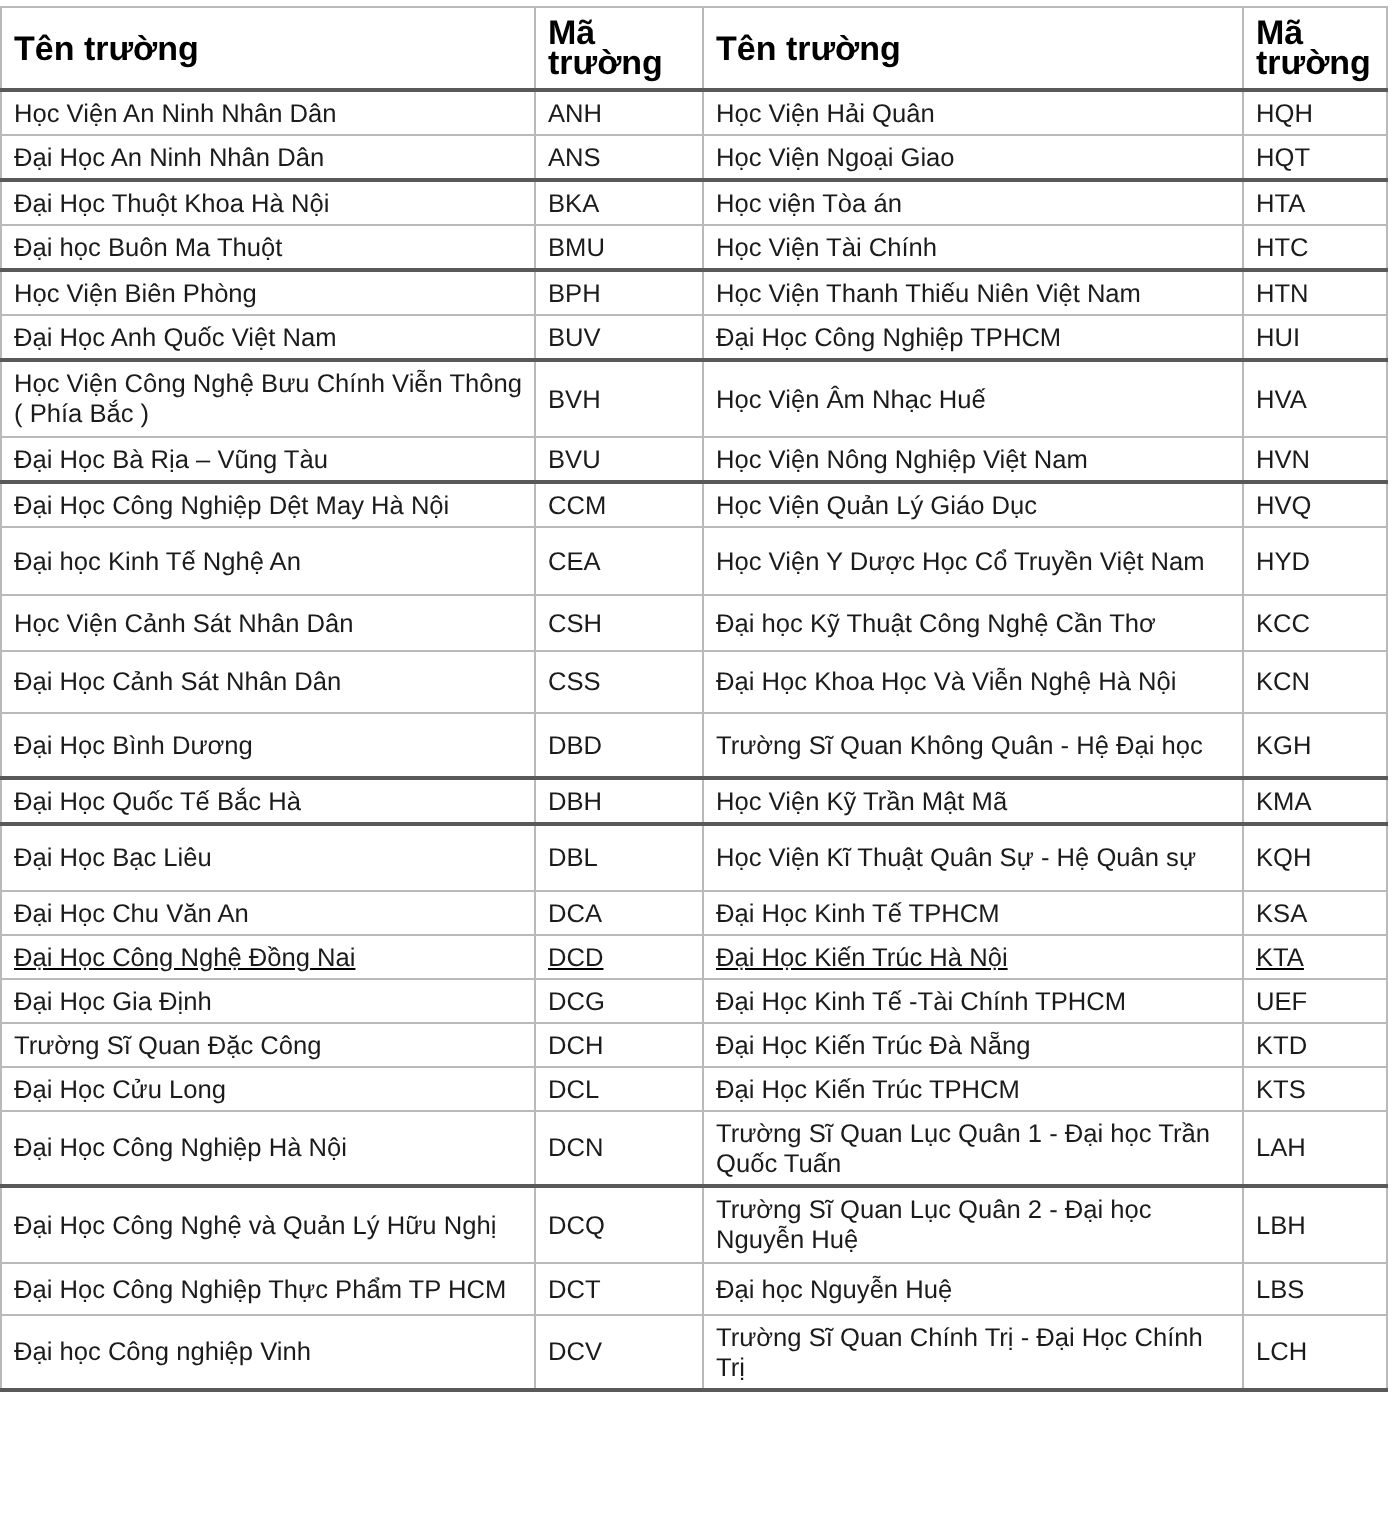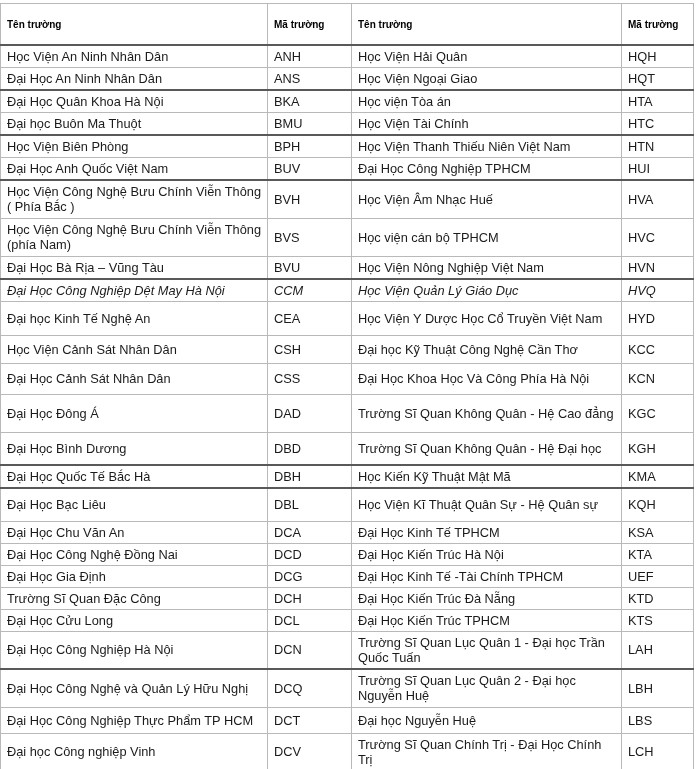--- a/index.html
+++ b/index.html
@@ -41,21 +41,21 @@
     line-height: 15px;
     color: #1b1b1b;
     vertical-align: middle;
     text-align: left;
     overflow: hidden;
     white-space: normal;
     word-break: normal;
   }
   table.school-table thead th {
     font-weight: bold;
-    font-size: 10px;
+    font-size: 17px;
     color: #000000;
     height: 34px;
     vertical-align: middle;
     border-top: 1px solid #b9b9b9;
     border-bottom: 2px solid #595959;
   }
   
   table.school-table tr > *:first-child { border-left: 1px solid #b9b9b9; }
   table.school-table tr > *:last-child  { border-right: 1px solid #b9b9b9; }
 
@@ -88,21 +88,21 @@
           <td>Học Viện Hải Quân</td>
           <td>HQH</td>
         </tr>
         <tr class="hr-bot" style="height: 21px; padding-left: 23px;">
           <td>Đại Học An Ninh Nhân Dân</td>
           <td>ANS</td>
           <td>Học Viện Ngoại Giao</td>
           <td>HQT</td>
         </tr>
         <tr style="height: 21px;">
-          <td>Đại Học Quân Khoa Hà Nội</td>
+          <td>Đại Học Thuột Khoa Hà Nội</td>
           <td>BKA</td>
           <td>Học viện Tòa án</td>
           <td>HTA</td>
         </tr>
         <tr class="hr-bot" style="height: 21px;">
           <td>Đại học Buôn Ma Thuột</td>
           <td>BMU</td>
           <td>Học Viện Tài Chính</td>
           <td>HTC</td>
         </tr>
@@ -117,87 +117,75 @@
           <td>BUV</td>
           <td>Đại Học Công Nghiệp TPHCM</td>
           <td>HUI</td>
         </tr>
         <tr style="height: 38px;">
           <td>Học Viện Công Nghệ Bưu Chính Viễn Thông ( Phía Bắc )</td>
           <td>BVH</td>
           <td>Học Viện Âm Nhạc Huế</td>
           <td>HVA</td>
         </tr>
-        <tr style="height: 38px;">
-          <td>Học Viện Công Nghệ Bưu Chính Viễn Thông (phía Nam)</td>
-          <td>BVS</td>
-          <td>Học viện cán bộ TPHCM</td>
-          <td>HVC</td>
-        </tr>
         <tr class="hr-bot" style="height: 21px;">
           <td>Đại Học Bà Rịa – Vũng Tàu</td>
           <td>BVU</td>
           <td>Học Viện Nông Nghiệp Việt Nam</td>
           <td>HVN</td>
         </tr>
-        <tr style="height: 21px; font-style: italic;">
+        <tr style="height: 21px;">
           <td>Đại Học Công Nghiệp Dệt May Hà Nội</td>
           <td>CCM</td>
           <td>Học Viện Quản Lý Giáo Dục</td>
           <td>HVQ</td>
         </tr>
         <tr style="height: 34px;">
           <td>Đại học Kinh Tế Nghệ An</td>
           <td>CEA</td>
           <td>Học Viện Y Dược Học Cổ Truyền Việt Nam</td>
           <td>HYD</td>
         </tr>
         <tr style="height: 28px; margin-top: 20px;">
           <td>Học Viện Cảnh Sát Nhân Dân</td>
           <td>CSH</td>
           <td>Đại học Kỹ Thuật Công Nghệ Cần Thơ</td>
           <td>KCC</td>
         </tr>
         <tr style="height: 31px;">
           <td>Đại Học Cảnh Sát Nhân Dân</td>
           <td>CSS</td>
-          <td>Đại Học Khoa Học Và Công Phía Hà Nội</td>
+          <td>Đại Học Khoa Học Và Viễn Nghệ Hà Nội</td>
           <td>KCN</td>
-        </tr>
-        <tr style="height: 38px;">
-          <td>Đại Học Đông Á</td>
-          <td>DAD</td>
-          <td>Trường Sĩ Quan Không Quân - Hệ Cao đẳng</td>
-          <td>KGC</td>
         </tr>
         <tr class="hr-bot" style="height: 33px;">
           <td>Đại Học Bình Dương</td>
           <td>DBD</td>
           <td>Trường Sĩ Quan Không Quân - Hệ Đại học</td>
           <td>KGH</td>
         </tr>
         <tr class="hr-bot" style="height: 21px; margin-left: 34px;">
           <td>Đại Học Quốc Tế Bắc Hà</td>
           <td>DBH</td>
-          <td>Học Kiến Kỹ Thuật Mật Mã</td>
+          <td>Học Viện Kỹ Trần Mật Mã</td>
           <td>KMA</td>
         </tr>
         <tr style="height: 33px;">
           <td>Đại Học Bạc Liêu</td>
           <td>DBL</td>
           <td>Học Viện Kĩ Thuật Quân Sự - Hệ Quân sự</td>
           <td>KQH</td>
         </tr>
         <tr style="height: 21px;">
           <td>Đại Học Chu Văn An</td>
           <td>DCA</td>
           <td>Đại Học Kinh Tế TPHCM</td>
           <td>KSA</td>
         </tr>
-        <tr style="height: 21px;">
+        <tr style="height: 21px; text-decoration: underline;">
           <td>Đại Học Công Nghệ Đồng Nai</td>
           <td>DCD</td>
           <td>Đại Học Kiến Trúc Hà Nội</td>
           <td>KTA</td>
         </tr>
         <tr style="height: 21px; margin-left: 39px;">
           <td>Đại Học Gia Định</td>
           <td>DCG</td>
           <td>Đại Học Kinh Tế -Tài Chính TPHCM</td>
           <td>UEF</td>

